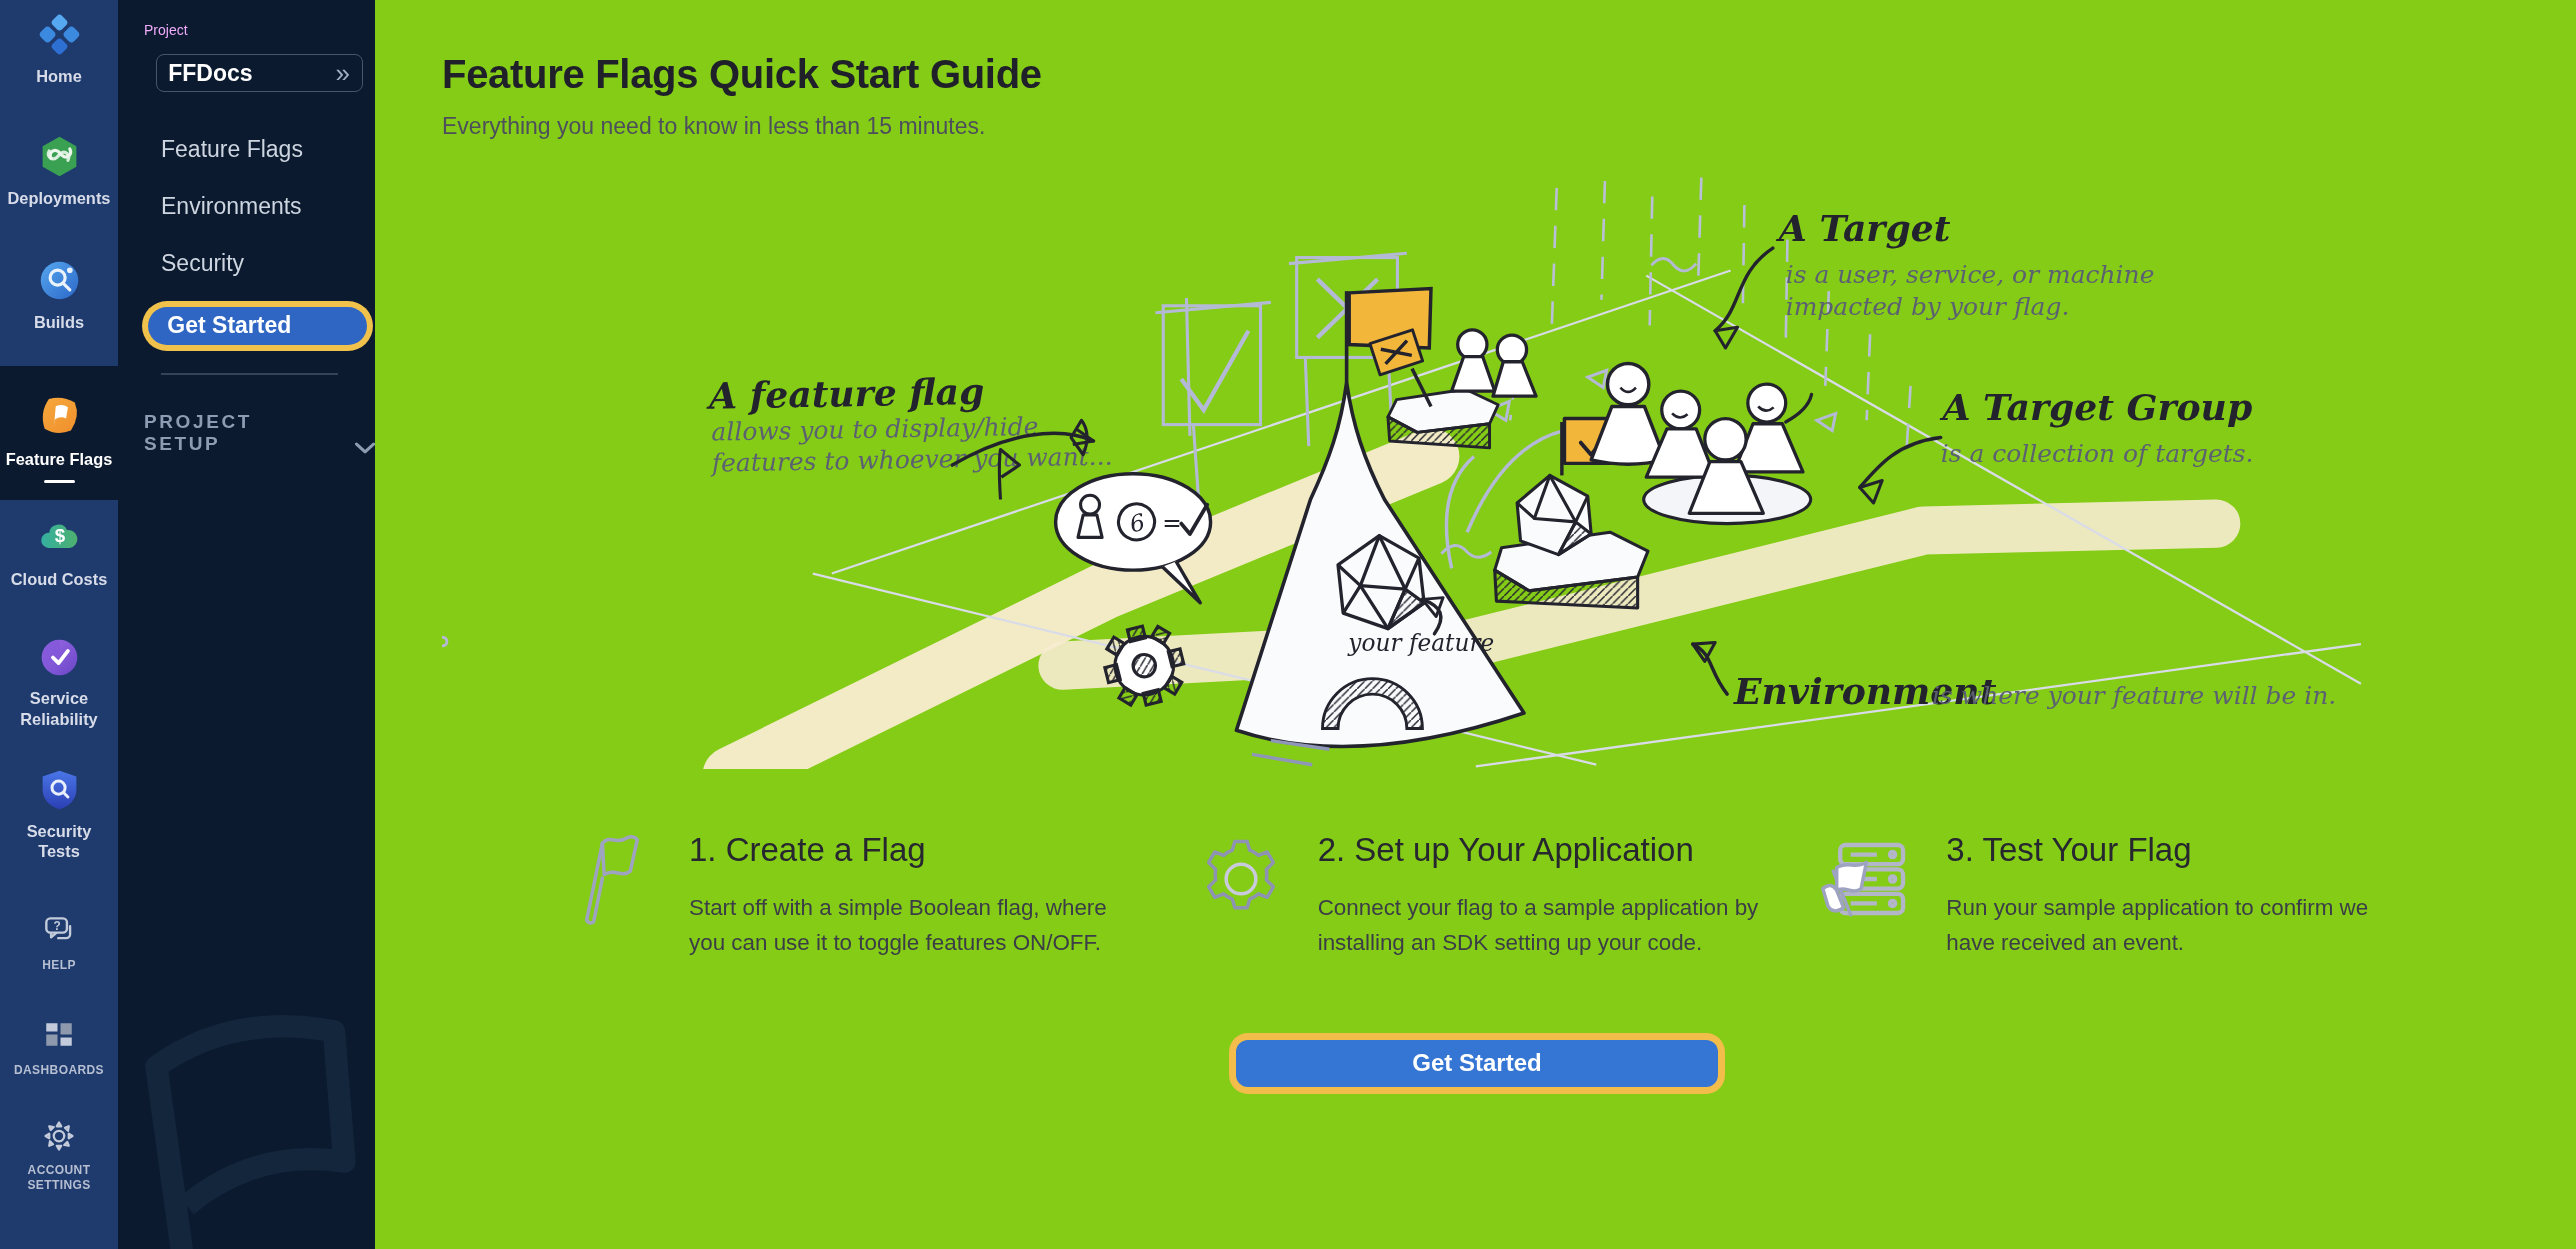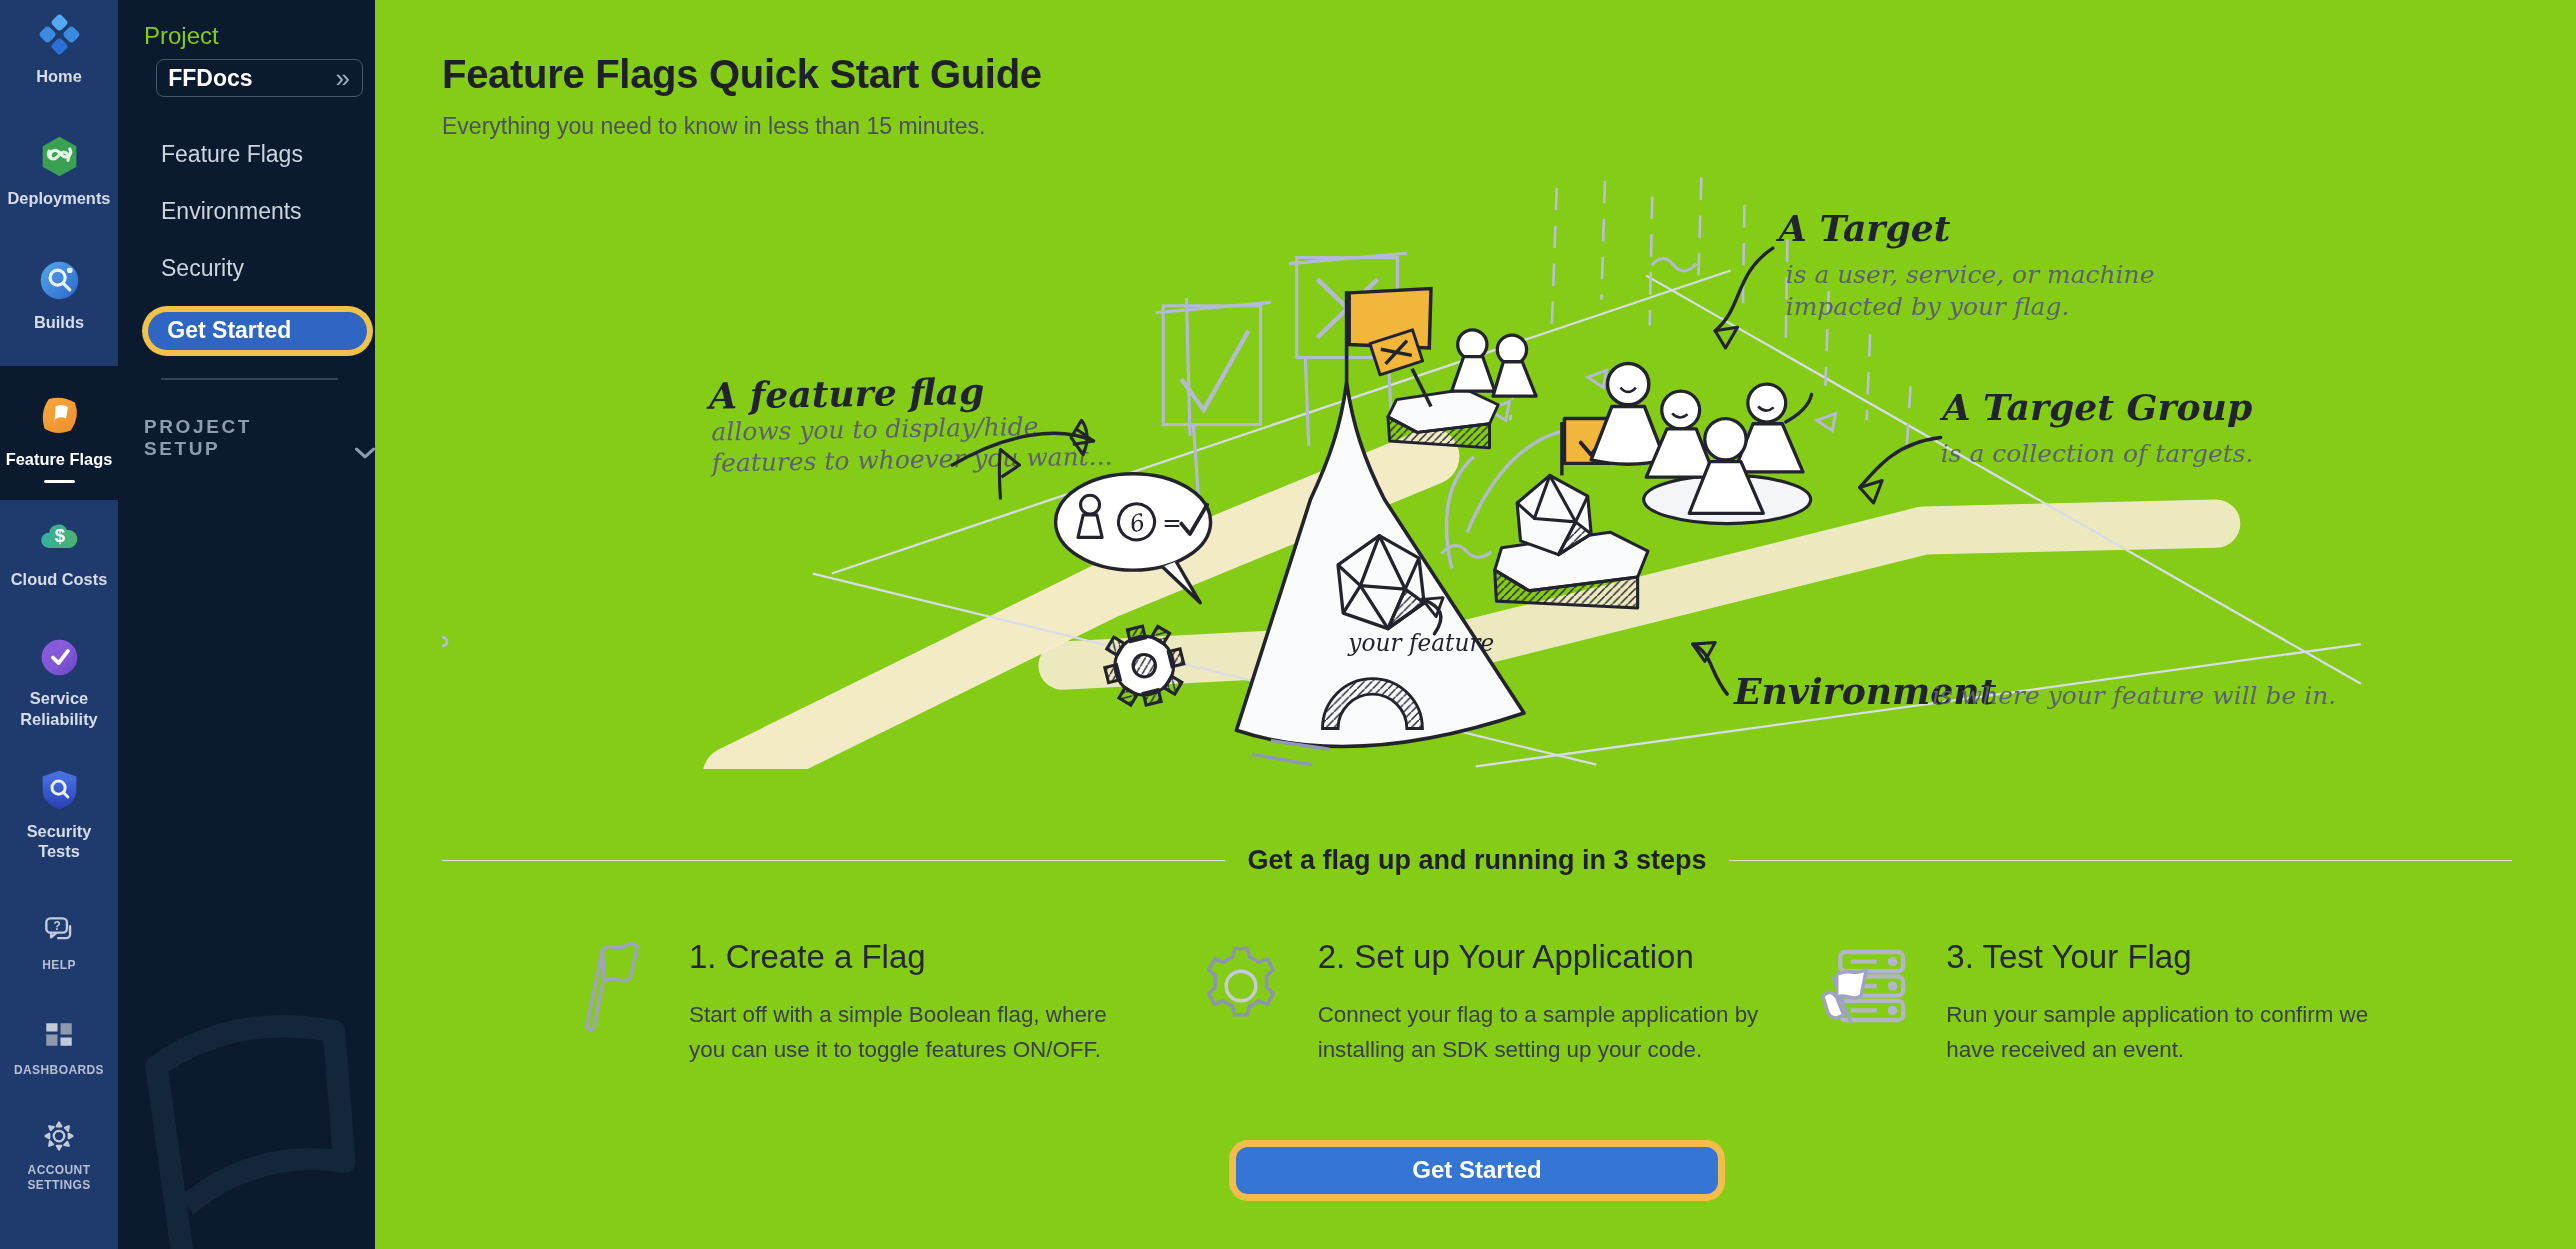--- a/index.html
+++ b/index.html
@@ -19,21 +19,21 @@
     letter-spacing:0.4px; }
   .rail-item.active { background:#0b1a2e; padding:29px 0 17px; }
   .rail-item.active .rlabel { color:#fff; font-weight:700; }
   .rail-underline { width:31px; height:3.4px; background:#fff; border-radius:1.7px;
     margin-top:10.3px; }
 
   
   .panel { width:257px; background:#0b1a2e; flex:0 0 auto; position:relative;
     overflow:hidden; z-index:2; }
   .panel-inner { position:relative; z-index:2; padding:22.4px 0 0 26px; }
-  .proj-label { color:#84cc16; font-size:24px; margin-bottom:9px; }
+  .proj-label { color:#f0abfc; font-size:14px; margin-bottom:16px; }
   .proj-box { width:207px; height:38px; border:1.3px solid #45566f; border-radius:8px;
     display:flex; align-items:center; justify-content:space-between;
     padding:0 12px 0 11.2px; cursor:pointer;margin-left:12px; }
   .proj-name { color:#fff; font-size:23px; font-weight:700; }
   .proj-expand { color:#9fb0c6; font-size:26px; line-height:1; }
   .panel-nav { list-style:none; margin-top:29px; }
   .panel-nav li { height:57px; display:flex; align-items:center;
     color:#cdd5e0; font-size:23px; font-weight:500; padding-left:17px; cursor:pointer; }
   .cta-ring { margin:8.6px 0 0 -1.7px; width:231px; border-radius:26px;
     background:#f0c14b; padding:6px; cursor:pointer; }
@@ -422,25 +422,20 @@
       <path d="M1492,618 C1470,590 1476,572 1452,560" fill="none" stroke="#23232d" stroke-width="4" stroke-linecap="round"></path>
       <path d="M1452,560 l26,-2 -12,22 z" fill="none" stroke="#23232d" stroke-width="3.6" stroke-linejoin="round"></path>
 
       <text x="1052" y="568" class="hw-small" font-size="30">your feature</text>
       <path d="M1152,548 C1166,528 1160,516 1138,508" fill="none" stroke="#23232d" stroke-width="4" stroke-linecap="round"></path>
       <path d="M1138,508 l24,-2 -8,22 z" fill="none" stroke="#23232d" stroke-width="3.4" stroke-linejoin="round"></path>
 
       <path d="M648,392 C646,360 647,340 648,334 L670,352 L649,366" fill="none" stroke="#23232d" stroke-width="3.6" stroke-linejoin="round"></path>
     </svg>
 
-    <div class="steps-header">
-      <div class="line"></div>
-      <div class="txt">Get a flag up and running in 3 steps</div>
-      <div class="line"></div>
-    </div>
 
     <div class="steps-row">
 
       <div class="step">
         <svg class="step-icon" viewBox="0 0 110 110">
           <g fill="none" stroke="#9fa3c2" stroke-width="4" stroke-linejoin="round" stroke-linecap="round">
             <path d="M26 102 L44 14"></path>
             <path d="M44 14 C52 4 60 16 72 8 C80 4 84 10 84 10 L76 46 C66 54 58 42 46 50 Z"></path>
             <path d="M26 102 a5 5 0 0 0 8 2 L44 54"></path>
           </g>

